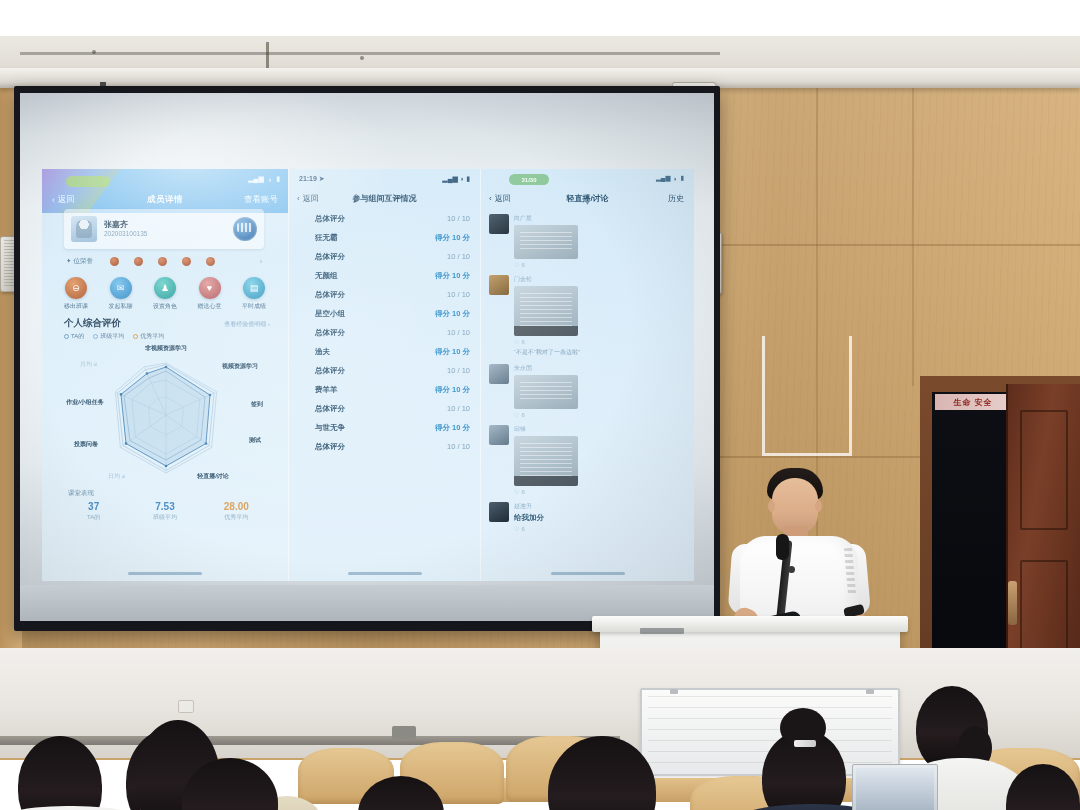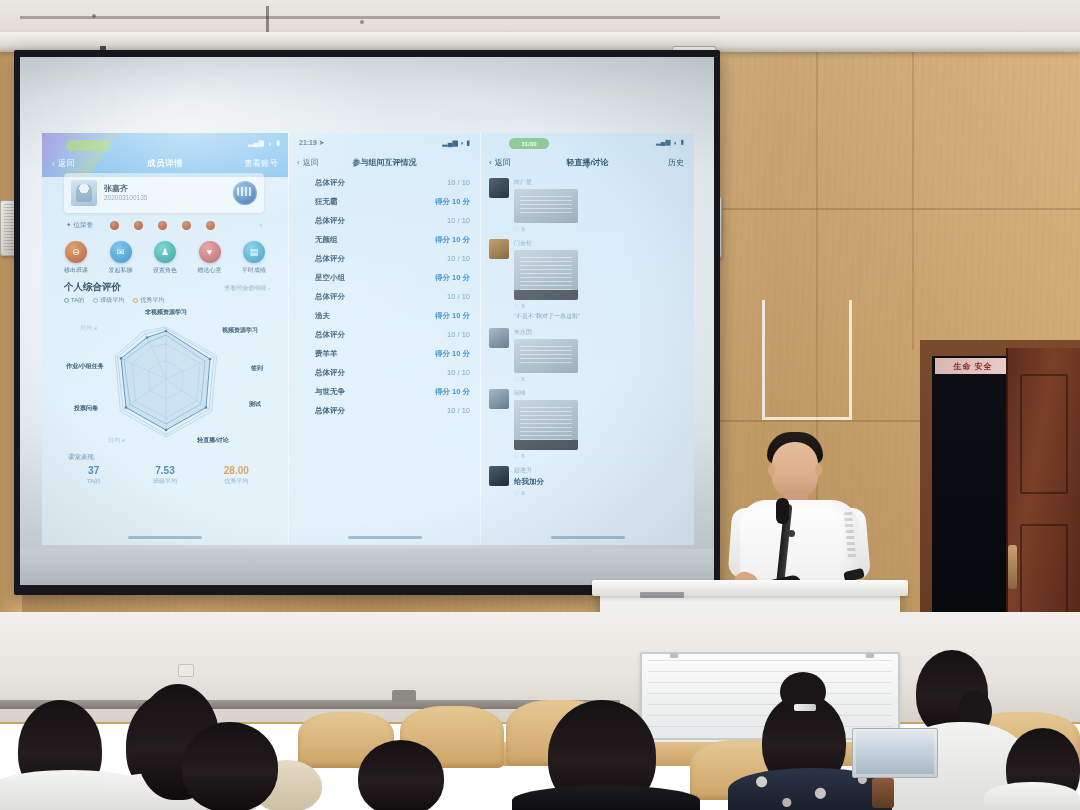--- a/index.html
+++ b/index.html
@@ -1,20 +1,20 @@
 <!DOCTYPE html>
 <html><head>
 <meta charset="utf-8">
 <title>Lecture Hall Projection Screenshot</title>
 <style>
   * { margin:0; padding:0; box-sizing:border-box; }
   html,body { width:1080px; height:810px; overflow:hidden;
     font-family:"Liberation Sans","DejaVu Sans",sans-serif; }
 
-  #stage { position:relative; width:1080px; height:724px; background:#c9a46a; }
+  #stage { position:relative; width:1080px; height:724px; background:#c9a46a;margin-top:36px; }
 
   
   .wall-wood {
     position:absolute; left:0; top:0; width:1080px; height:700px;
     background:
       linear-gradient(90deg, rgba(0,0,0,0.07) 0%, rgba(255,255,255,0.05) 18%, rgba(0,0,0,0.05) 34%, rgba(255,255,255,0.06) 52%, rgba(0,0,0,0.06) 72%, rgba(255,255,255,0.04) 100%),
       linear-gradient(180deg,#d8b37f 0%, #d2ab74 35%, #c9a169 70%, #bf9760 100%);
   }
   .wall-grain {
     position:absolute; left:0; top:0; width:100%; height:100%;

